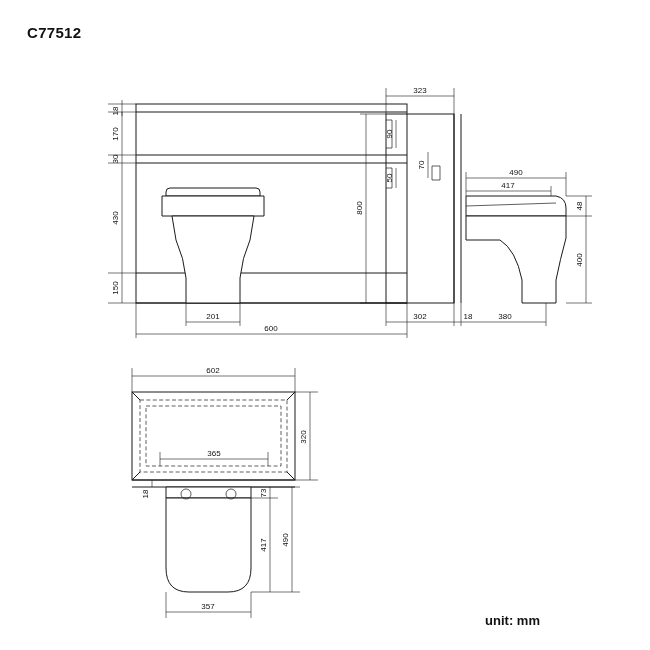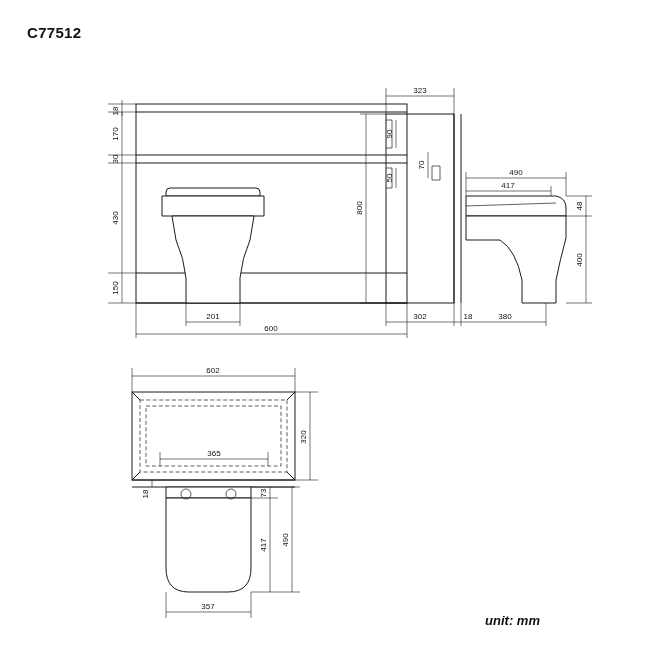--- a/index.html
+++ b/index.html
@@ -30,21 +30,20 @@
     letter-spacing: 0.3px;
     color: #111;
   }
   .unit {
     position: absolute;
     right: 22px;
     bottom: 22px;
     font-size: 13px;
     font-weight: bold;
     color: #111;
-    font-style: italic;
   }
   svg { display:block; }
   .ln { stroke:#1a1a1a; stroke-width:1; fill:none; }
   .thin { stroke:#1a1a1a; stroke-width:0.7; fill:none; }
   .dash { stroke:#1a1a1a; stroke-width:0.7; fill:none; stroke-dasharray:4 2.4; }
   .dim { stroke:#1a1a1a; stroke-width:0.6; fill:none; }
   .solidfill { fill:#ffffff; stroke:#1a1a1a; stroke-width:1; }
   text.dimtext {
     font-family: "Liberation Sans", sans-serif;
     font-size: 8px;

